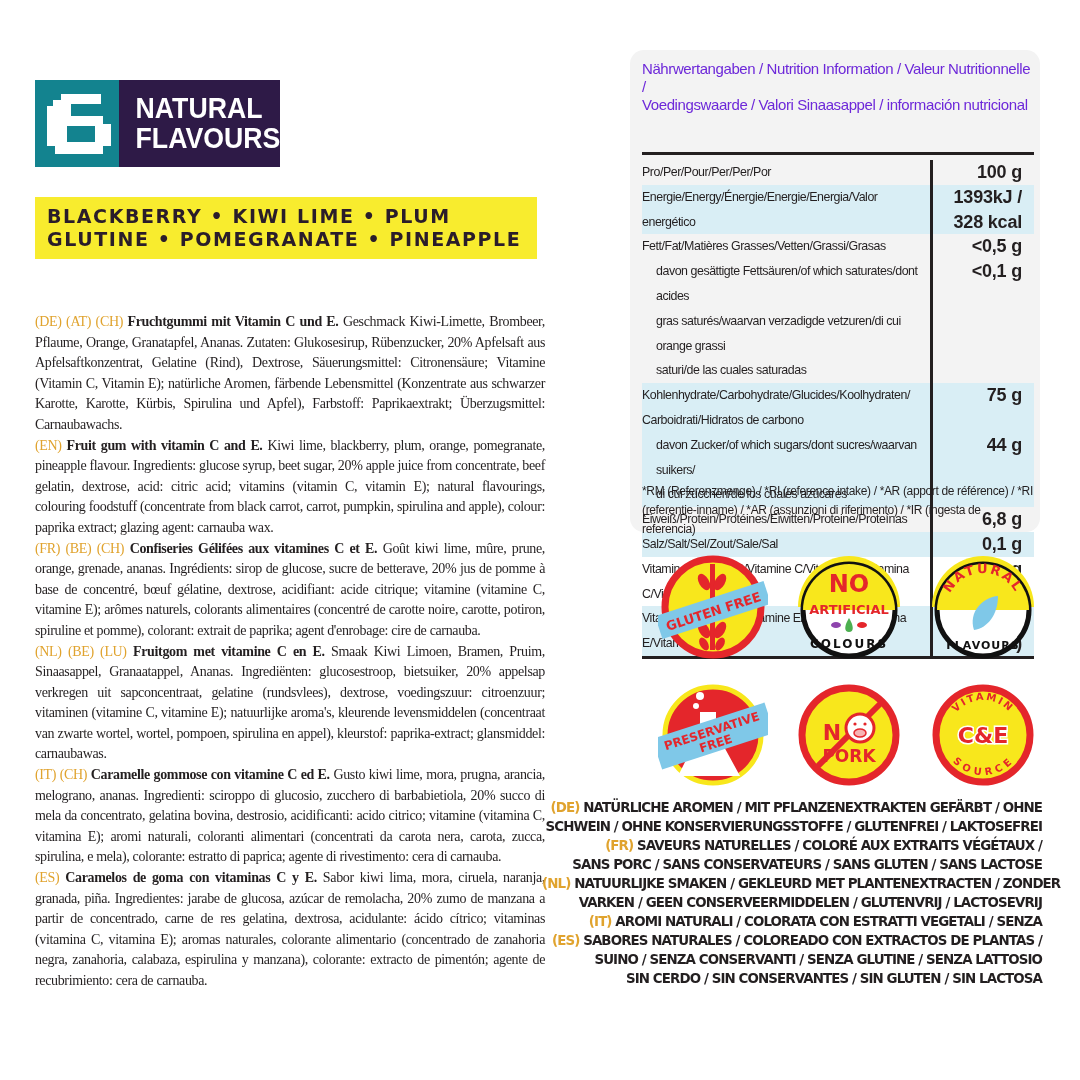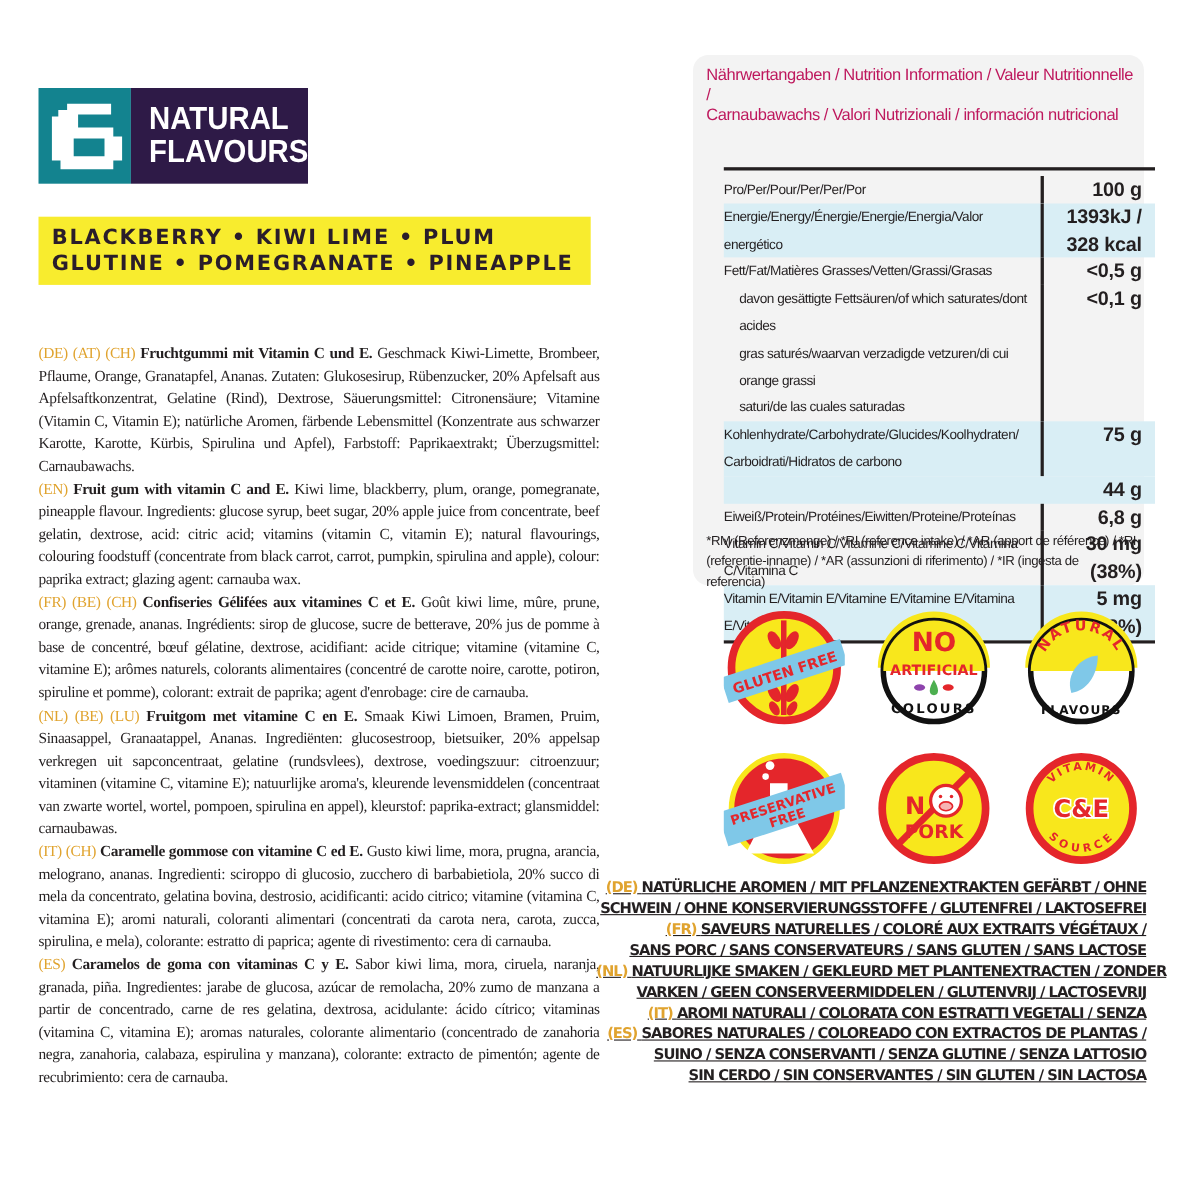--- a/index.html
+++ b/index.html
@@ -22,41 +22,41 @@
   .ingredients { position: absolute; left: 35px; top: 312px; width: 510px; }
   .ing { font-family: Liberation Serif, serif; font-size: 14px; line-height: 20.6px; color: #231f20;
     text-align: justify; letter-spacing: -0.35px; }
   .ing .lang { color: #e0a32e; }
   .ing .lead { font-weight: bold; }
 
   
   .nutri { position: absolute; left: 630px; top: 50px; width: 410px; height: 482px; background: #f3f3f3;
     border-radius: 14px; }
   .nutri-title { position: absolute; left: 12px; top: 10px; width: 392px; font-size: 15px; line-height: 18px;
-    color: #be185d; letter-spacing: -0.4px; }
-  .ntable { position: absolute; left: 28px; top: 102px; width: 392px; border-top: 3px solid #231f20;
+    color: #6d28d9; letter-spacing: -0.4px; }
+  .ntable { position: absolute; left: 12px; top: 102px; width: 392px; border-top: 3px solid #231f20;
     border-bottom: 3px solid #231f20; }
   .nrow { display: flex; font-size: 12.4px; letter-spacing: -0.45px; line-height: 24.8px; }
   .nrow .lbl { width: 291px; padding-left: 0; border-right: 3px solid #231f20; }
   .nrow .lbl.ind { padding-left: 14px; }
   .nrow .val { flex: 1; text-align: right; padding-right: 12px; font-weight: bold; font-size: 18px; letter-spacing: -0.2px; }
   .nrow.hl .lbl, .nrow.hl .val { background: #d9eef5; }
   .nrow .lbl span { display: block; }
   .nrow.first { padding-top: 5px; }
   .nfoot { position: absolute; left: 12px; top: 432px; width: 392px; font-size: 12px; line-height: 19px;
     letter-spacing: -0.35px; color: #231f20; }
 
   
   .badges { position: absolute; left: 650px; top: 552px; width: 395px; height: 240px; }
   .badge { position: absolute; width: 110px; height: 110px; }
 
   
   .claims { position: absolute; right: 38px; top: 798px; width: 500px; text-align: right; }
   .claims div { font-family: "DejaVu Sans", sans-serif; font-weight: bold; font-size: 13.4px; line-height: 19px;
-    letter-spacing: -0.9px; color: #231f20; white-space: nowrap; text-decoration: underline; }
+    letter-spacing: -0.9px; color: #231f20; white-space: nowrap; }
   .claims .lang { color: #e0a32e; }
 </style>
 </head>
 <body>
 
 <div class="hero">
   <div class="hero-num">
     <svg width="66" height="60" viewBox="0 0 66 60">
       <path fill="#fff" d="M14 0 H54 V10 H24 V22 H56 V30 H64 V52 H56 V60 H8 V52 H0 V12 H6 V6 H14 Z M20 32 V48 H48 V32 Z"></path>
     </svg>
@@ -77,21 +77,21 @@
   <p class="ing"><span class="lang">(EN)</span> <span class="lead">Fruit gum with vitamin C and E.</span> <span>Kiwi lime, blackberry, plum, orange, pomegranate, pineapple flavour. Ingredients: glucose syrup, beet sugar, 20% apple juice from concentrate, beef gelatin, dextrose, acid: citric acid; vitamins (vitamin C, vitamin E); natural flavourings, colouring foodstuff (concentrate from black carrot, carrot, pumpkin, spirulina and apple), colour: paprika extract; glazing agent: carnauba wax.</span></p>
   <p class="ing"><span class="lang">(FR) (BE) (CH)</span> <span class="lead">Confiseries Gélifées aux vitamines C et E.</span> <span>Goût kiwi lime, mûre, prune, orange, grenade, ananas. Ingrédients: sirop de glucose, sucre de betterave, 20% jus de pomme à base de concentré, bœuf gélatine, dextrose, acidifiant: acide citrique; vitamine (vitamine C, vitamine E); arômes naturels, colorants alimentaires (concentré de carotte noire, carotte, potiron, spiruline et pomme), colorant: extrait de paprika; agent d'enrobage: cire de carnauba.</span></p>
   <p class="ing"><span class="lang">(NL) (BE) (LU)</span> <span class="lead">Fruitgom met vitamine C en E.</span> <span>Smaak Kiwi Limoen, Bramen, Pruim, Sinaasappel, Granaatappel, Ananas. Ingrediënten: glucosestroop, bietsuiker, 20% appelsap verkregen uit sapconcentraat, gelatine (rundsvlees), dextrose, voedingszuur: citroenzuur; vitaminen (vitamine C, vitamine E); natuurlijke aroma's, kleurende levensmiddelen (concentraat van zwarte wortel, wortel, pompoen, spirulina en appel), kleurstof: paprika-extract; glansmiddel: carnaubawas.</span></p>
   <p class="ing"><span class="lang">(IT) (CH)</span> <span class="lead">Caramelle gommose con vitamine C ed E.</span> <span>Gusto kiwi lime, mora, prugna, arancia, melograno, ananas. Ingredienti: sciroppo di glucosio, zucchero di barbabietiola, 20% succo di mela da concentrato, gelatina bovina, destrosio, acidificanti: acido citrico; vitamine (vitamina C, vitamina E); aromi naturali, coloranti alimentari (concentrati da carota nera, carota, zucca, spirulina, e mela), colorante: estratto di paprica; agente di rivestimento: cera di carnauba.</span></p>
   <p class="ing"><span class="lang">(ES)</span> <span class="lead">Caramelos de goma con vitaminas C y E.</span> <span>Sabor kiwi lima, mora, ciruela, naranja, granada, piña. Ingredientes:  jarabe de glucosa, azúcar de remolacha, 20% zumo de manzana a partir de concentrado, carne de res gelatina, dextrosa, acidulante: ácido cítrico; vitaminas (vitamina C, vitamina E); aromas naturales, colorante alimentario (concentrado de zanahoria negra, zanahoria, calabaza, espirulina y manzana), colorante: extracto de pimentón; agente de recubrimiento: cera de carnauba.</span></p>
 </div>
 
 <div class="nutri">
   <div class="nutri-title">
     <div>Nährwertangaben / Nutrition Information / Valeur Nutritionnelle /</div>
-    <div>Carnaubawachs / Valori Nutrizionali / información nutricional</div>
+    <div>Voedingswaarde / Valori Sinaasappel / información nutricional</div>
   </div>
   <div class="ntable">
     <div class="nrow first">
       <div class="lbl">
           <span>Pro/Per/Pour/Per/Per/Por</span>
         </div>
       <div class="val">100 g</div>
     </div>
     <div class="nrow hl">
       <div class="lbl">
@@ -114,27 +114,37 @@
       <div class="val">&lt;0,1 g</div>
     </div>
     <div class="nrow hl">
       <div class="lbl">
         <span>Kohlenhydrate/Carbohydrate/Glucides/Koolhydraten/</span>
         <span>Carboidrati/Hidratos de carbono</span>
       </div>
       <div class="val">75 g</div>
     </div>
     <div class="nrow hl">
+      <div class="lbl ind">
+        <span>davon Zucker/of which sugars/dont sucres/waarvan suikers/</span>
+        <span>di cui zuccheri/de los cuales azúcares</span>
+      </div>
       <div class="val">44 g</div>
     </div>
     <div class="nrow">
       <div class="lbl">
           <span>Eiweiß/Protein/Protéines/Eiwitten/Proteine/Proteínas</span>
         </div>
       <div class="val">6,8 g</div>
+    </div>
+    <div class="nrow hl">
+      <div class="lbl">
+          <span>Salz/Salt/Sel/Zout/Sale/Sal</span>
+        </div>
+      <div class="val">0,1 g</div>
     </div>
     <div class="nrow">
       <div class="lbl">
           <span>Vitamin C/Vitamin C/Vitamine C/Vitamine C/Vitamina C/Vitamina C</span>
         </div>
       <div class="val">30 mg (38%)</div>
     </div>
     <div class="nrow hl">
       <div class="lbl">
           <span>Vitamin E/Vitamin E/Vitamine E/Vitamine E/Vitamina E/Vitamina E</span>

